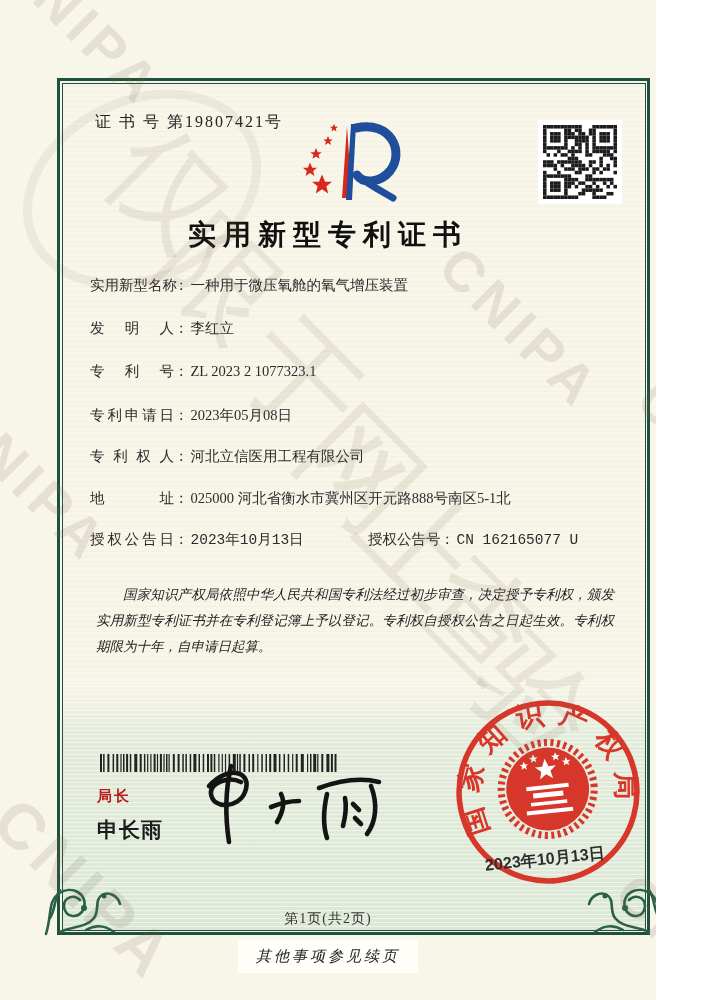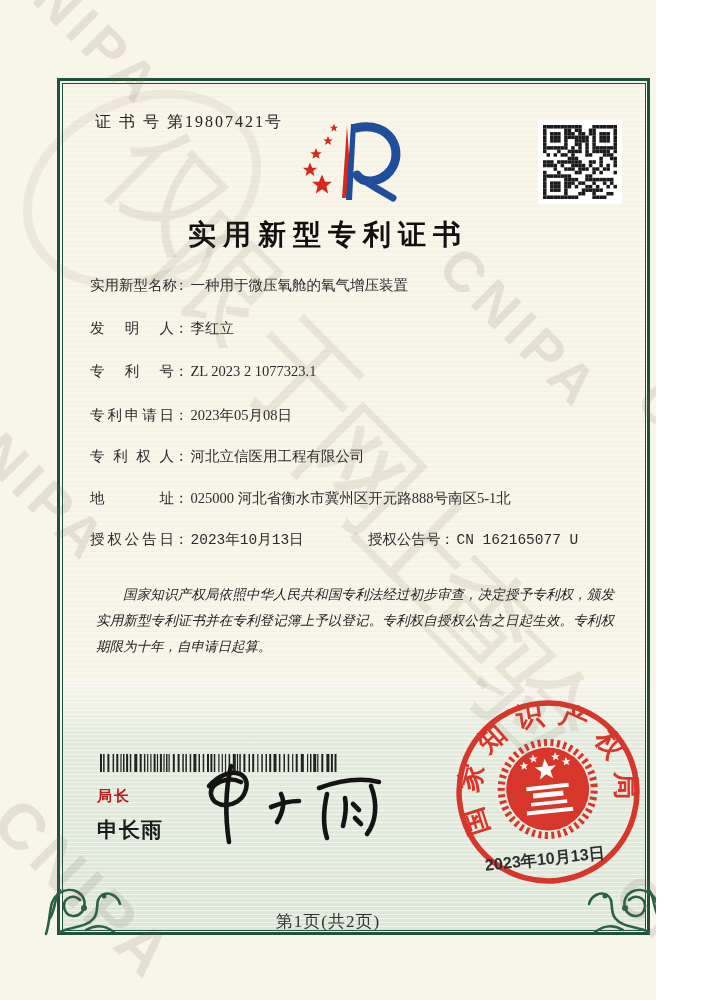--- a/index.html
+++ b/index.html
@@ -35,21 +35,21 @@
       font-style:italic;text-align:justify;color:#222;}
   .body-text p{margin:6px;text-indent:2em;}
   
   .barcode{position:absolute;left:100px;top:754px;}
   .sig-title{position:absolute;left:97px;top:787px;font-family:"Liberation Sans","DejaVu Sans",sans-serif;
       font-size:15px;font-weight:600;color:#b91c1c;letter-spacing:2px;}
   .sig-name{position:absolute;left:97px;top:816px;font-family:"Liberation Sans","DejaVu Sans",sans-serif;
       font-size:21px;font-weight:600;color:#1c1c1c;letter-spacing:1px;}
   .signature{position:absolute;left:195px;top:752px;}
   .seal{position:absolute;left:452px;top:696px;opacity:0.92;}
-  .page-indicator{position:absolute;left:0;right:0;top:910px;text-align:center;font-size:17px;
+  .page-indicator{position:absolute;left:0;right:0;top:910px;text-align:center;font-size:14px;
       letter-spacing:1px;color:#333;}
   .footer-note{position:absolute;left:50%;transform:translateX(-50%);top:940px;background:#fffef8;
       padding:7px 18px;font-size:15px;font-style:italic;letter-spacing:3px;color:#222;}
   .ornament{position:absolute;top:856px;}
   .ornament.left{left:42px;}
   .ornament.right{left:585px;transform:scaleX(-1);}
   
   .wm{position:absolute;pointer-events:none;z-index:6;transform:rotate(45deg);}
   .wm-cnipa{font-family:"Liberation Sans","DejaVu Sans",sans-serif;font-weight:700;font-size:56px;
       letter-spacing:6px;color:rgba(120,110,85,0.15);}
@@ -479,20 +479,21 @@
       <path d="M4,78 C10,58 6,46 16,38 C30,28 46,38 42,52 C38,64 22,62 22,50 C22,41 32,38 38,44"></path>
       <path d="M18,76 C30,70 44,72 52,62 C58,54 52,44 60,39 C67,35 76,40 78,48"></path>
       <path d="M44,74 C54,68 64,70 72,76"></path>
       <path d="M8,62 C14,52 12,42 18,34"></path>
       <circle cx="42" cy="52" r="3" fill="#2a6045" stroke="none"></circle>
       <circle cx="62" cy="40" r="2.5" fill="#2a6045" stroke="none"></circle>
     </g>
   </svg>
 
   <div class="page-indicator">第1页(共2页)</div>
+  <div class="footer-note">其他事项参见续页</div>
 
   <div class="wm-ellipse"></div>
   <div class="wm wm-cnipa c1">CNIPA</div>
   <div class="wm wm-cnipa c2">CNIPA</div>
   <div class="wm wm-cnipa c3">CNIPA</div>
   <div class="wm wm-cnipa c4">CNIPA</div>
   <div class="wm wm-cnipa c5">CNIPA</div>
   <div class="wm wm-cnipa c6">CNIPA</div>
   <div class="wm wm-char w0">仅</div>
   <div class="wm wm-char w1">限</div>

